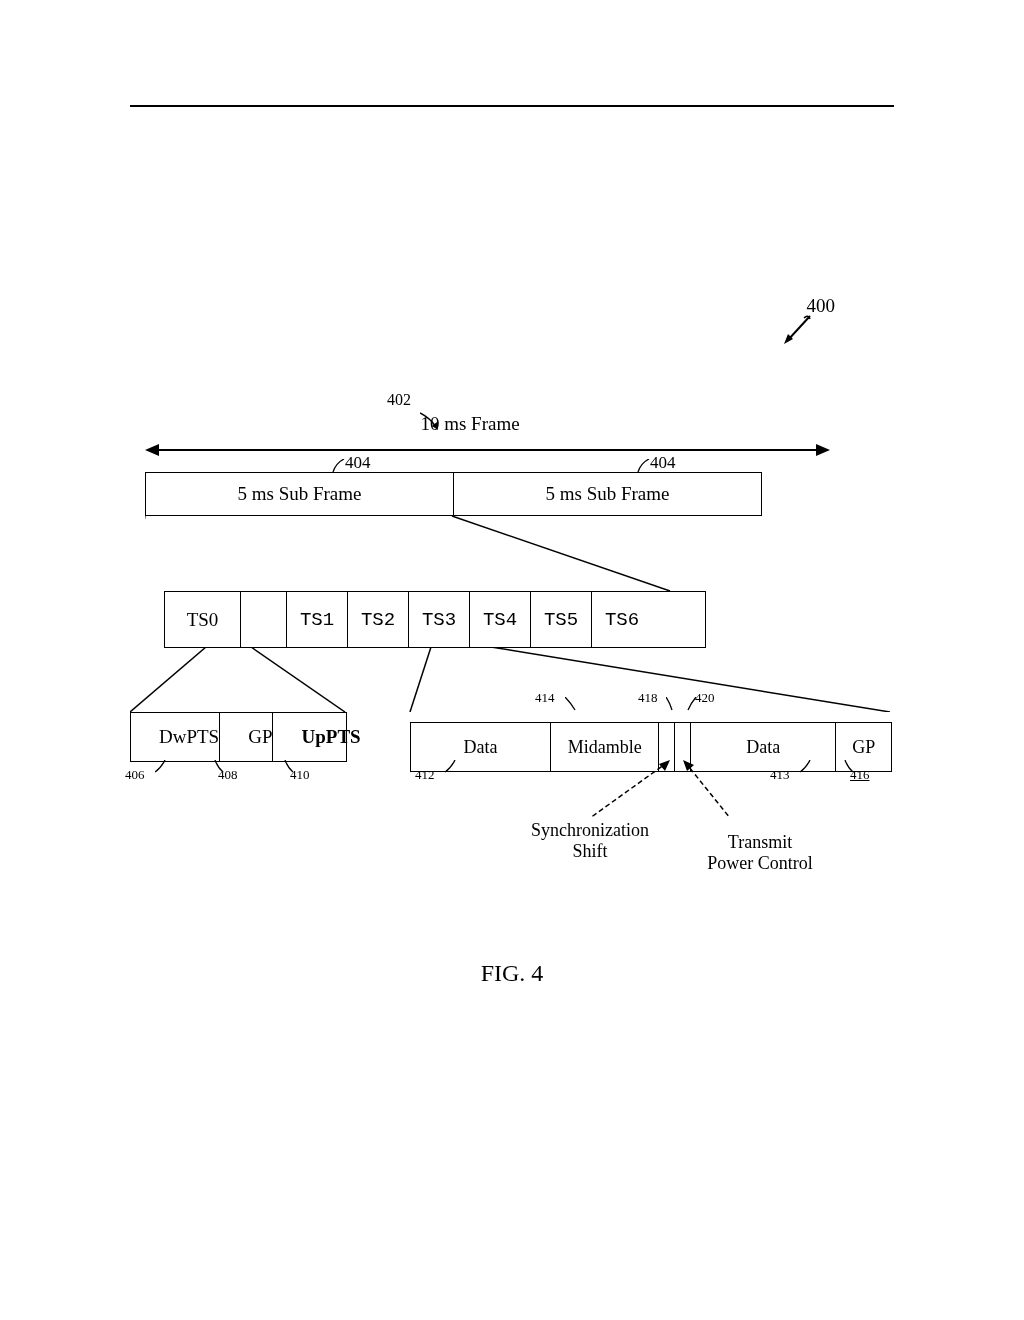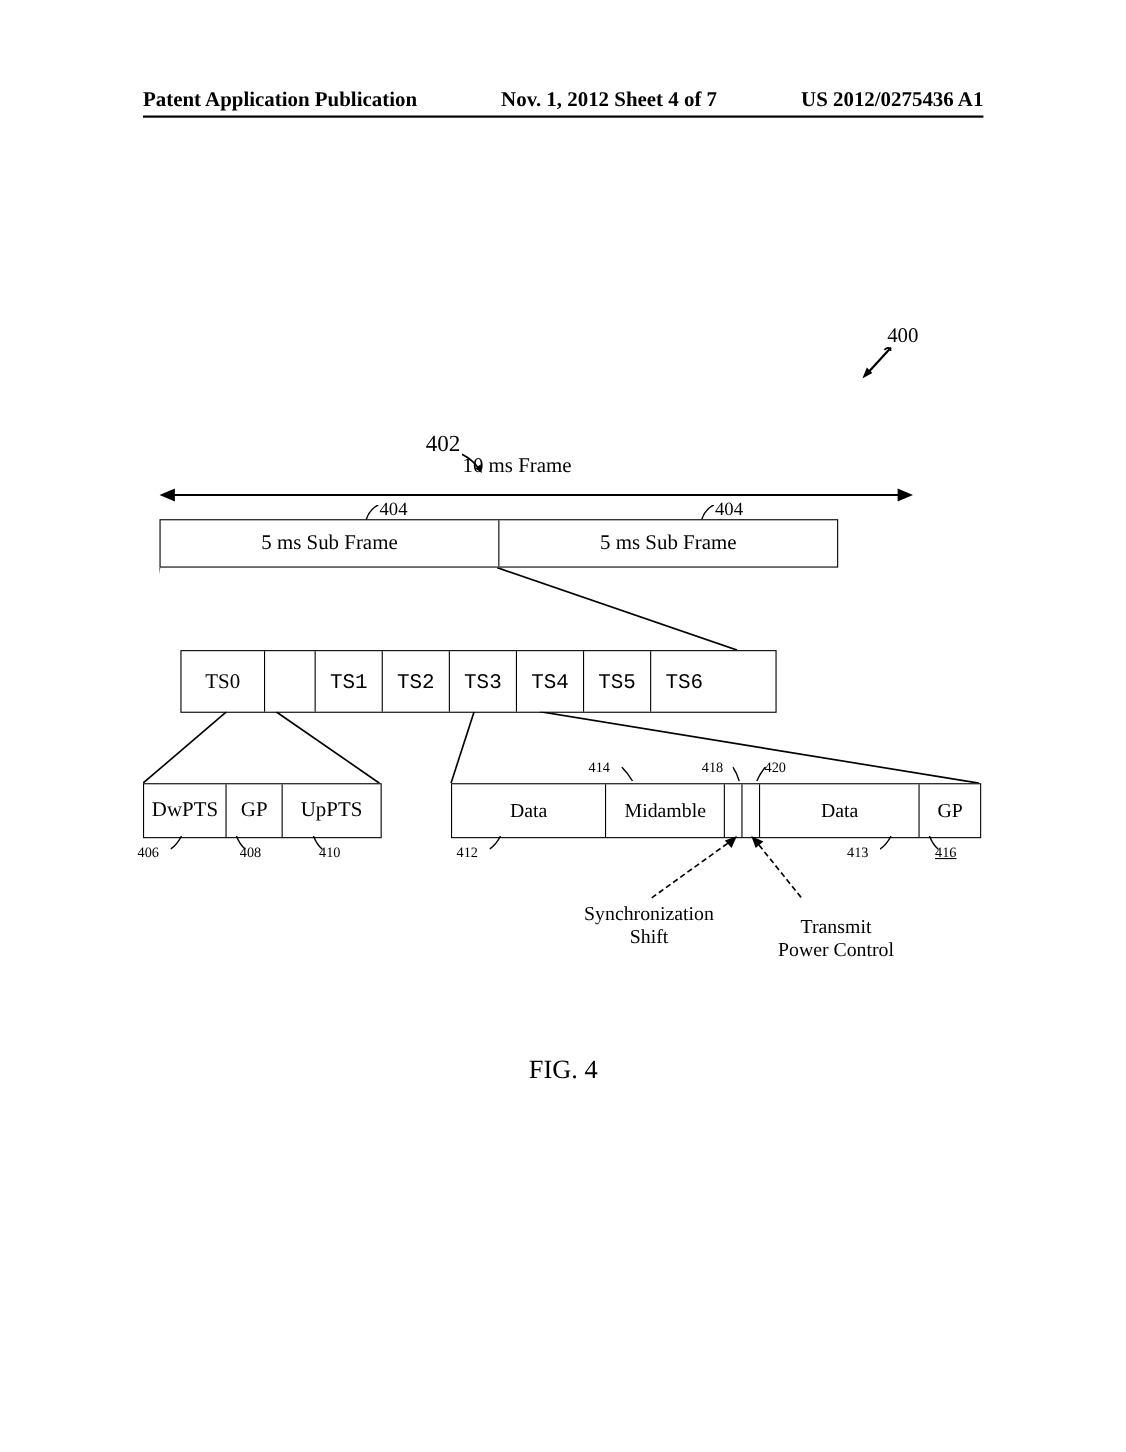--- a/index.html
+++ b/index.html
@@ -57,21 +57,21 @@
       left: 50%;
       transform: translateX(-50%);
       font-size: 19px;
       text-align: left;
       margin-left: -40px;
     }
     .ref-402 {
       position: absolute;
       top: 91px;
       left: 257px;
-      font-size: 21px;
+      font-size: 16px;
     }
     .curve-402 {
       position: absolute;
       top: 110px;
       left: 290px;
       width: 25px;
       height: 20px;
     }
     .frame-arrow {
       position: absolute;
@@ -175,29 +175,30 @@
       height: 48px;
       border: 1.5px solid black;
       display: flex;
     }
     .special-cell {
       border-right: 1.5px solid black;
       display: flex;
       align-items: center;
       justify-content: center;
       font-size: 19px;
+      margin-left: 28px;
     }
     .special-cell:last-child { border-right: none; }
     .sp-dwpts { width: 75px; }
     .sp-gp { width: 50px; }
-    .sp-uppts { width: 90px; }
+    .sp-uppts { width: 90px; font-weight: bold; }
     .data-slots {
       position: absolute;
       left: 280px;
-      top: 0;
+      top: 10px;
       width: 480px;
       height: 48px;
       border: 1.5px solid black;
       display: flex;
     }
     .data-cell {
       border-right: 1.5px solid black;
       display: flex;
       align-items: center;
       justify-content: center;
@@ -234,25 +235,20 @@
       top: 960px;
       left: 50%;
       transform: translateX(-50%);
       font-size: 24px;
     }
   </style>
 </head>
 <body>
 
 <div class="page">
-  <div class="header">
-    <span>Patent Application Publication</span>
-    <span>Nov. 1, 2012   Sheet 4 of 7</span>
-    <span>US 2012/0275436 A1</span>
-  </div>
   <div class="header-divider"></div>
 
   <div class="diagram">
     <div class="ref-400">400</div>
     <svg class="arrow-400" viewBox="0 0 30 30">
       <path d="M 28 2 L 6 26" stroke="black" stroke-width="2" fill="none"></path>
       <path d="M 2 30 L 6 20 L 11 25 Z" fill="black"></path>
       <path d="M 22 4 Q 26 0 28 5" stroke="black" stroke-width="1.5" fill="none"></path>
     </svg>
 

